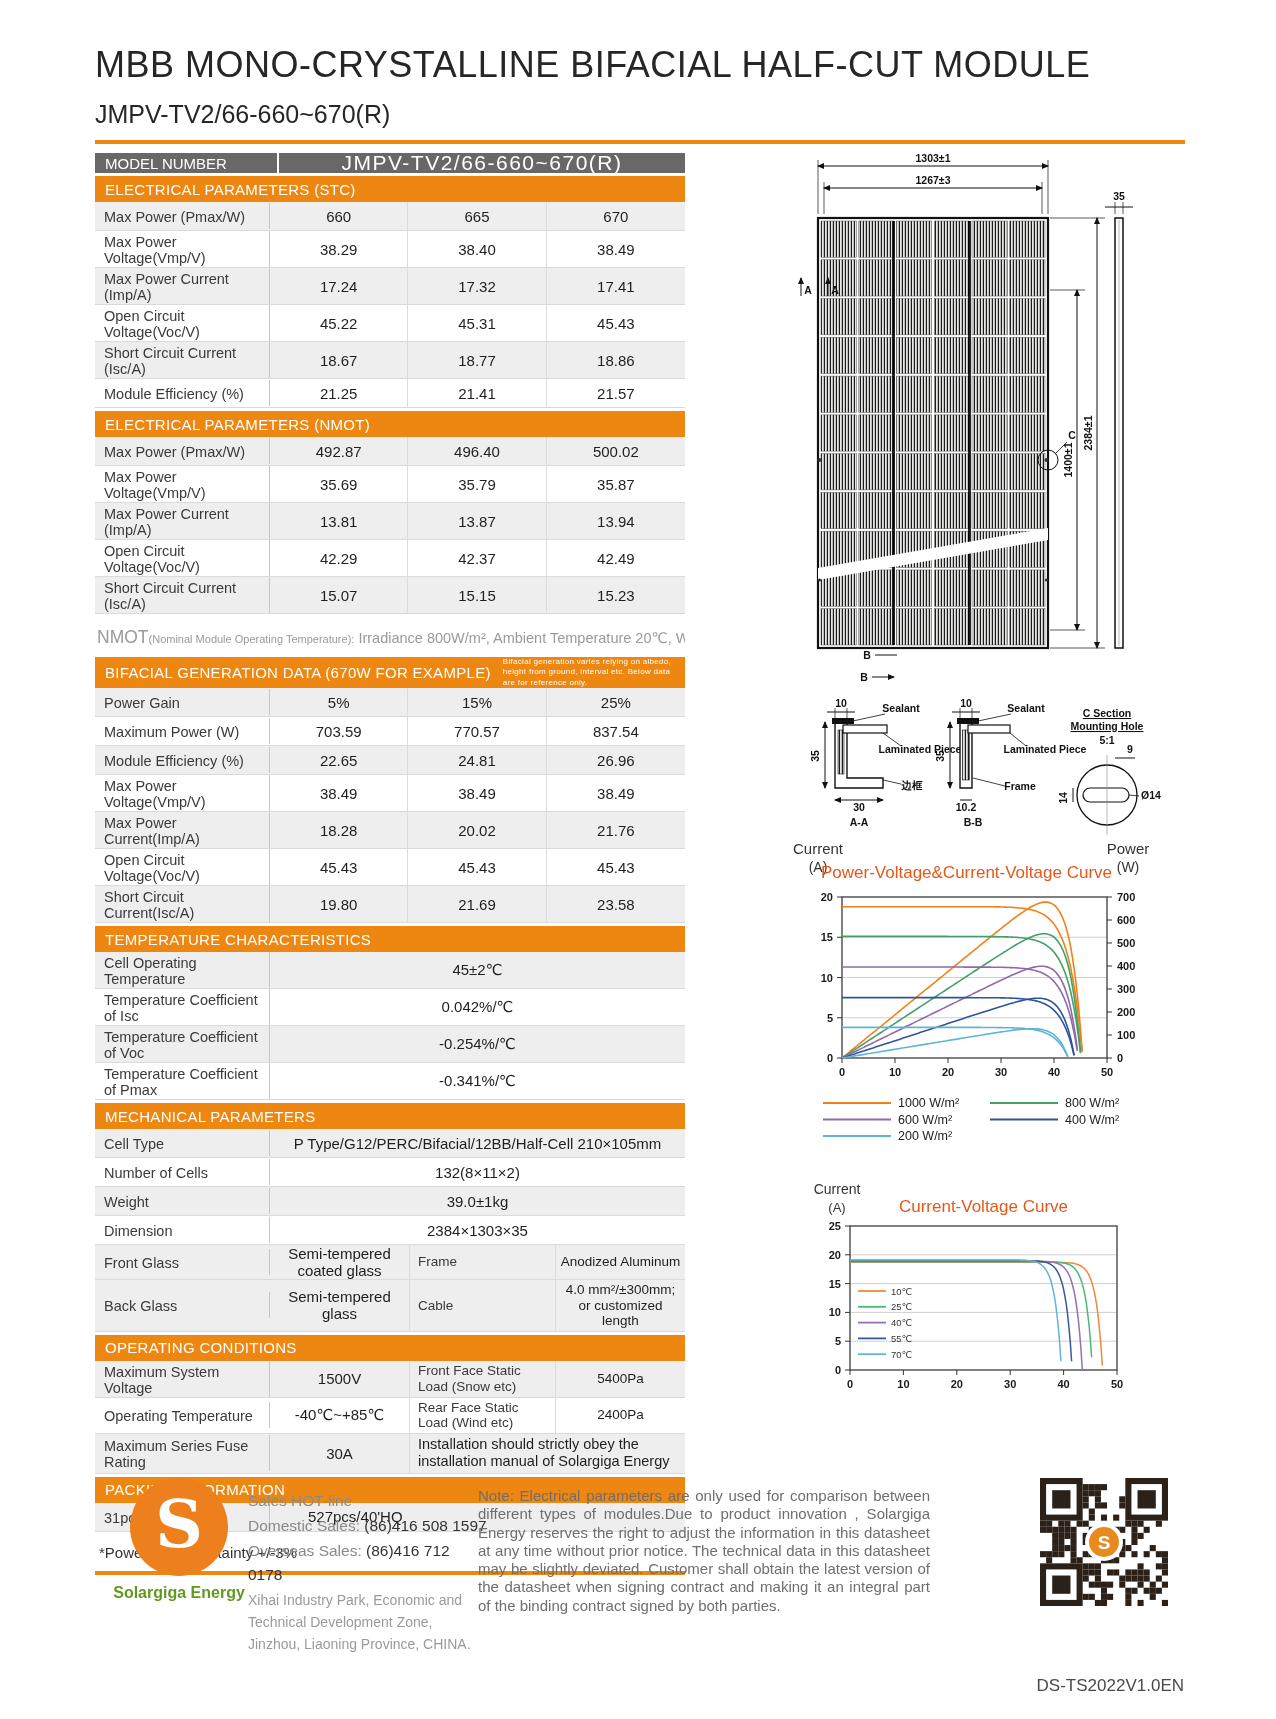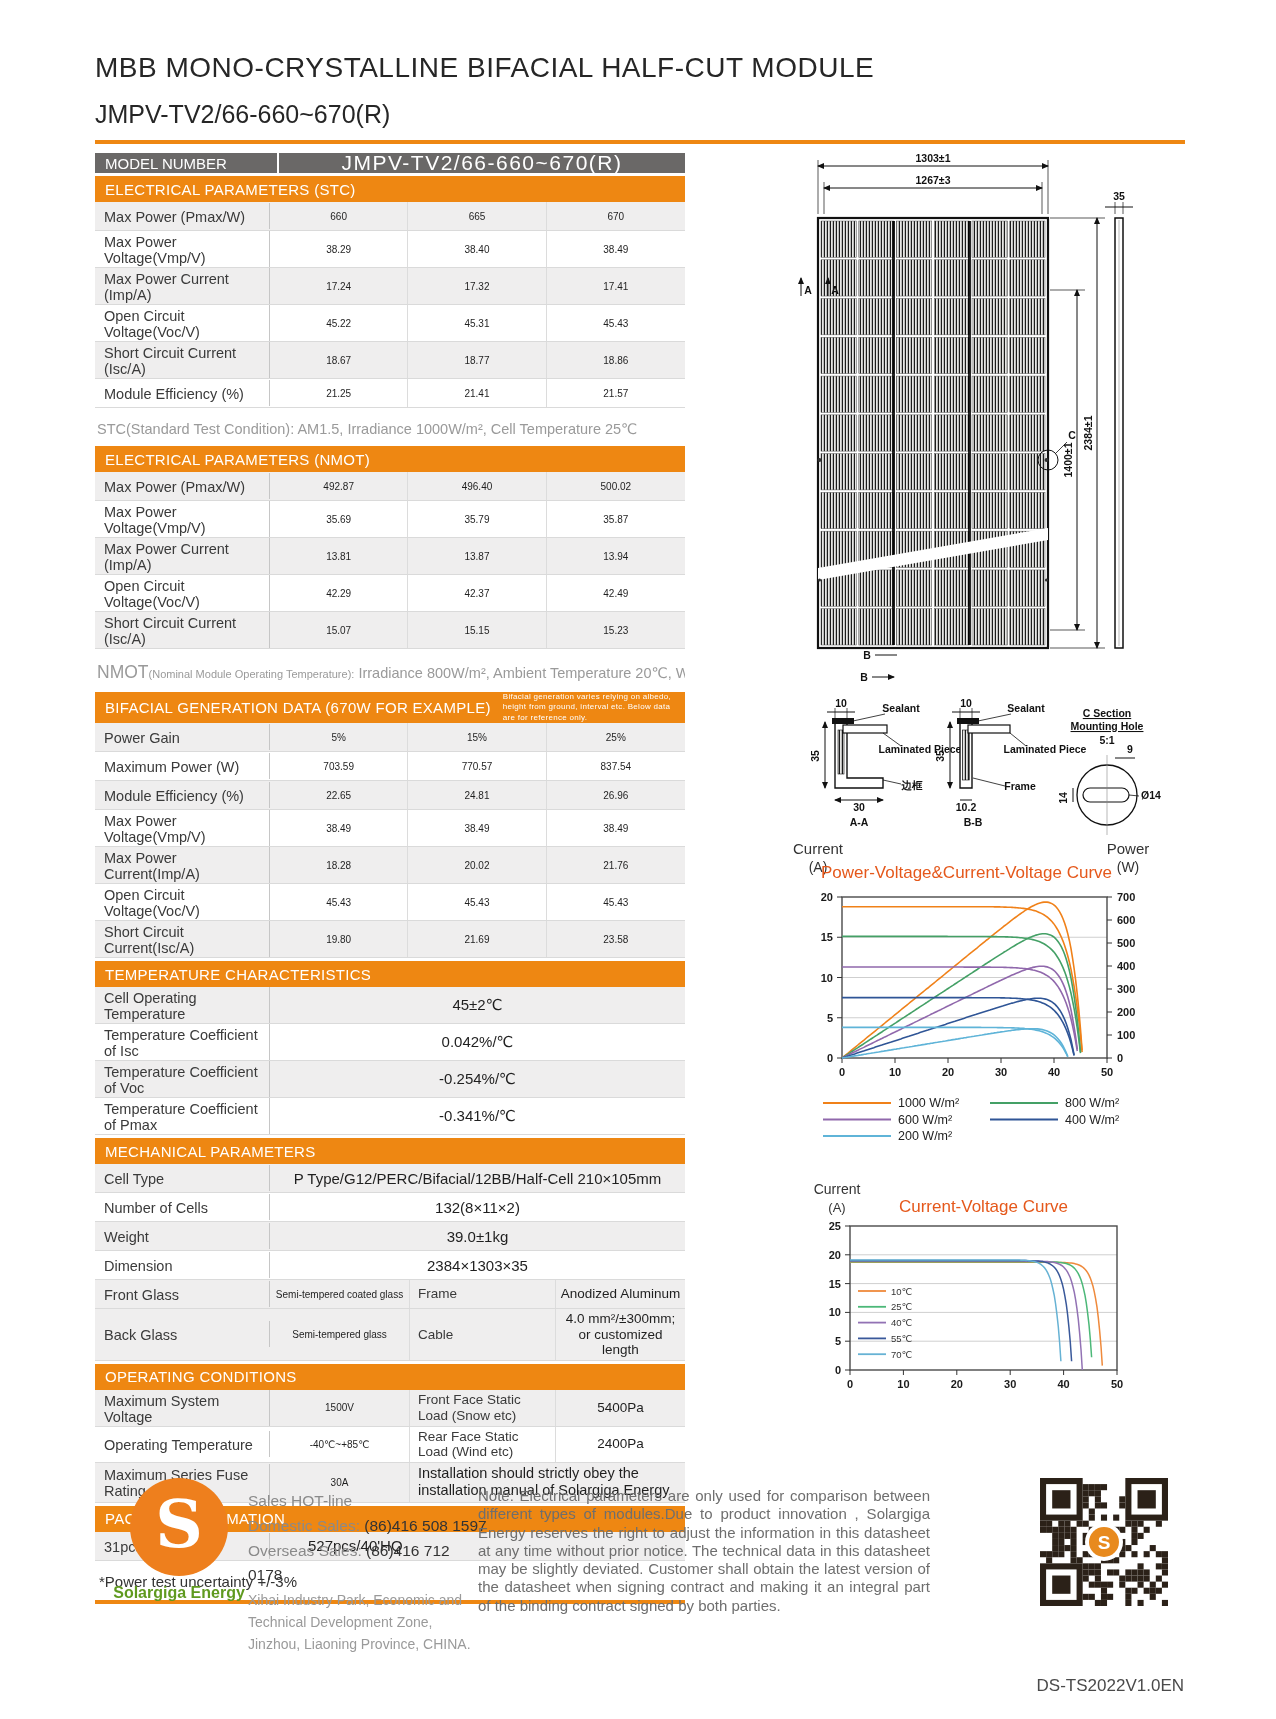--- a/index.html
+++ b/index.html
@@ -1,40 +1,40 @@
 <!DOCTYPE html>
 <html><head>
 <meta charset="utf-8">
 <style>
   html,body{margin:0;padding:0;background:#fff;}
   .page{position:relative;width:1276px;height:1719px;background:#fff;overflow:hidden;
         font-family:"Liberation Sans","DejaVu Sans",sans-serif;color:#222;}
   .abs{position:absolute;}
-  .title{position:absolute;left:95px;top:52px;font-size:28px;color:#262626;letter-spacing:.5px;}
+  .title{position:absolute;left:95px;top:44px;font-size:36px;color:#262626;letter-spacing:.5px;}
   .subtitle{position:absolute;left:95px;top:100px;font-size:25px;color:#262626;}
   .rule{height:4px;background:#EE8712;}
   .rule-top{position:absolute;left:95px;top:140px;width:1090px;}
   .left-col{position:absolute;left:95px;top:153px;width:590px;}
   .model-bar{display:flex;height:20px;margin-bottom:3px;}
   .model-label{width:172px;background:#6A6867;color:#fff;font-size:15px;display:flex;align-items:center;
                padding-left:10px;margin-right:2px;}
   .model-value{flex:1;background:#6A6867;color:#fff;font-size:21px;display:flex;align-items:center;
                justify-content:center;letter-spacing:1.5px;}
   .sec-header{background:#EE8712;color:#fff;font-size:15px;min-height:26px;display:flex;align-items:center;
               padding-left:10px;margin-top:3px;letter-spacing:.3px;}
   .bif-note{font-size:8px;line-height:1.3;width:178px;margin-left:12px;font-weight:normal;}
   .t-row{display:grid;align-items:center;min-height:28px;border-bottom:1px solid #dadada;background:#fff;}
   .row-alt{background:#EFEEEE;}
   .g3{grid-template-columns:175px 1fr 1fr 1fr;}
   .gkv{grid-template-columns:175px 1fr;}
   .g4{grid-template-columns:175px 140px 146px 1fr;}
   .gpk{grid-template-columns:175px 1fr;}
   .label-cell{font-size:14.5px;color:#3a3a3a;padding:3px 4px 1px 9px;align-self:center;
               border-right:1px solid #c6c6c6;min-height:22px;display:flex;align-items:center;}
-  .val-cell{text-align:center;font-size:10px;color:#1f1f1f;border-right:1px solid #dcdcdc;align-self:stretch;
+  .val-cell{text-align:center;font-size:15px;color:#1f1f1f;border-right:1px solid #dcdcdc;align-self:stretch;
             display:flex;align-items:center;justify-content:center;}
   .val-last{border-right:none;}
   .kv-cell{text-align:center;font-size:15px;color:#1f1f1f;}
   .lab2-cell{font-size:13.5px;color:#3a3a3a;padding:2px 4px 2px 8px;border-right:1px solid #dcdcdc;
              align-self:stretch;display:flex;align-items:center;line-height:1.15;}
   .val2-cell{text-align:center;font-size:13.5px;color:#1f1f1f;line-height:1.15;padding:2px 3px;}
   .note-cell{grid-column:3/5;font-size:14.5px;color:#1f1f1f;padding:2px 2px 2px 8px;line-height:1.2;}
   .pack-val{font-size:15px;color:#1f1f1f;padding-left:38px;}
   .note{font-size:14.5px;color:#9a9a9a;margin:13px 0 9px 2px;}
   .nowrap{white-space:nowrap;overflow:hidden;}
@@ -107,21 +107,20 @@
           <div class="val-cell">18.77</div>
           <div class="val-cell val-last">18.86</div>
         </div>
         <div class="t-row g3">
           <div class="label-cell">Module Efficiency (%)</div>
           <div class="val-cell">21.25</div>
           <div class="val-cell">21.41</div>
           <div class="val-cell val-last">21.57</div>
         </div>
       </div>
-    <div class="note">STC(Standard Test Condition): AM1.5, Irradiance 1000W/m², Cell Temperature 25℃</div>
 
     <div class="sec-header">ELECTRICAL PARAMETERS  (NMOT)</div>
     <div id="nmot-rows">
         <div class="t-row g3 row-alt">
           <div class="label-cell">Max Power (Pmax/W)</div>
           <div class="val-cell">492.87</div>
           <div class="val-cell">496.40</div>
           <div class="val-cell val-last">500.02</div>
         </div>
         <div class="t-row g3">

